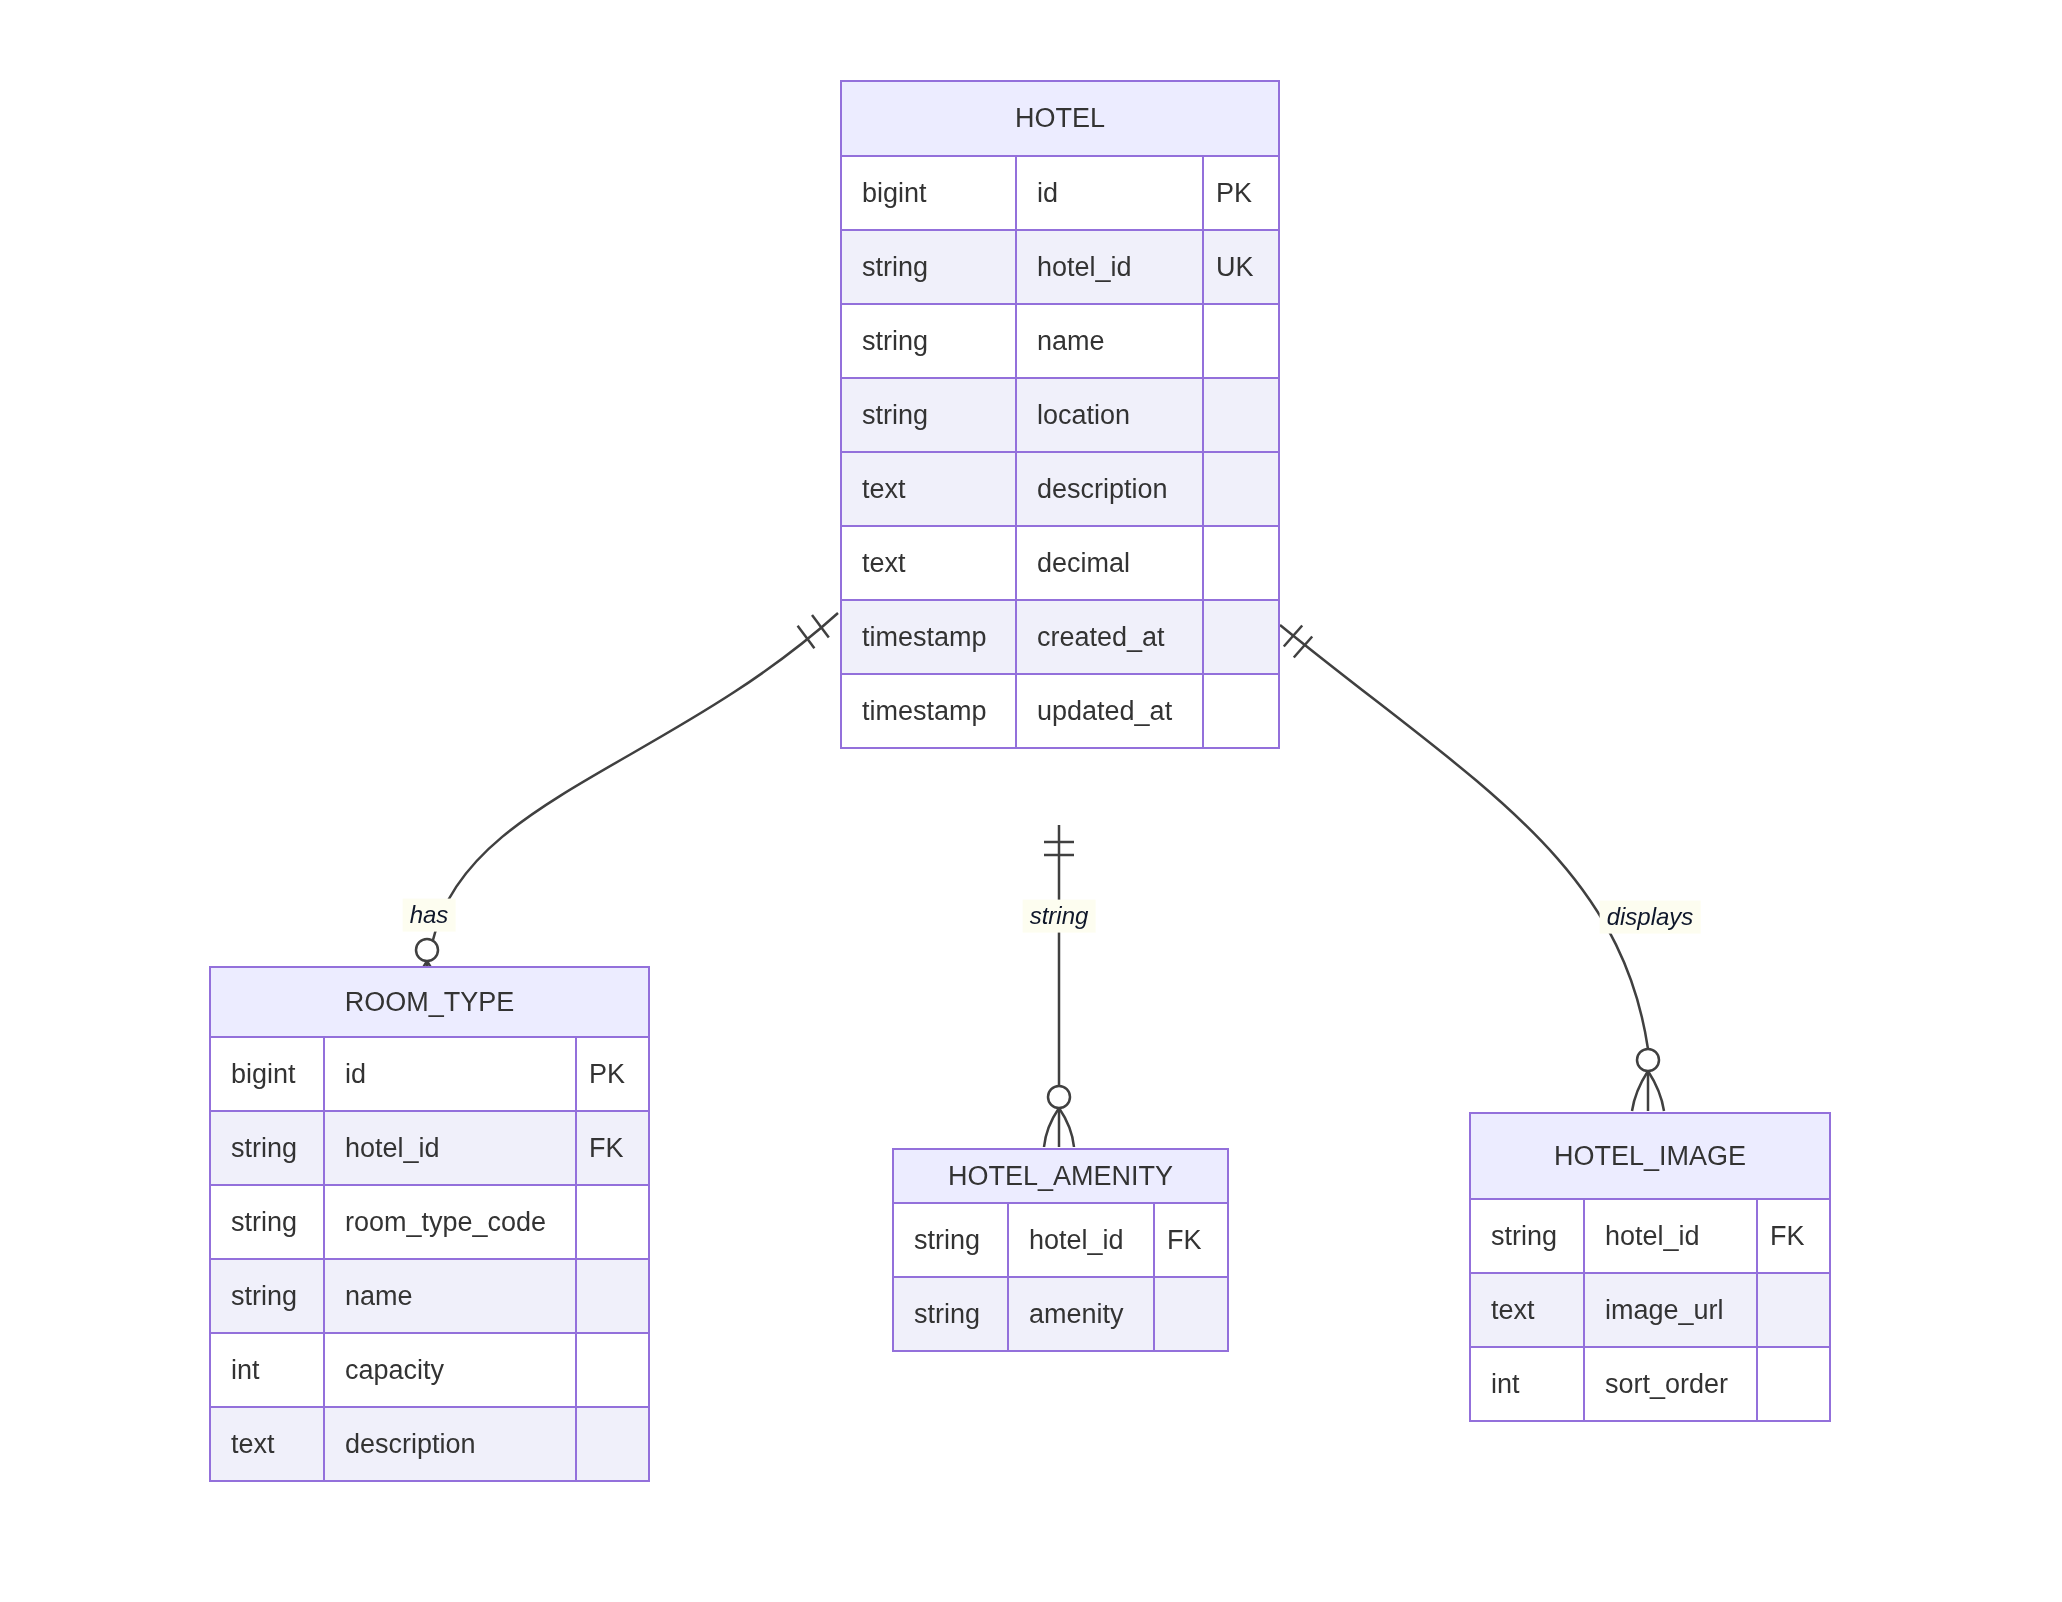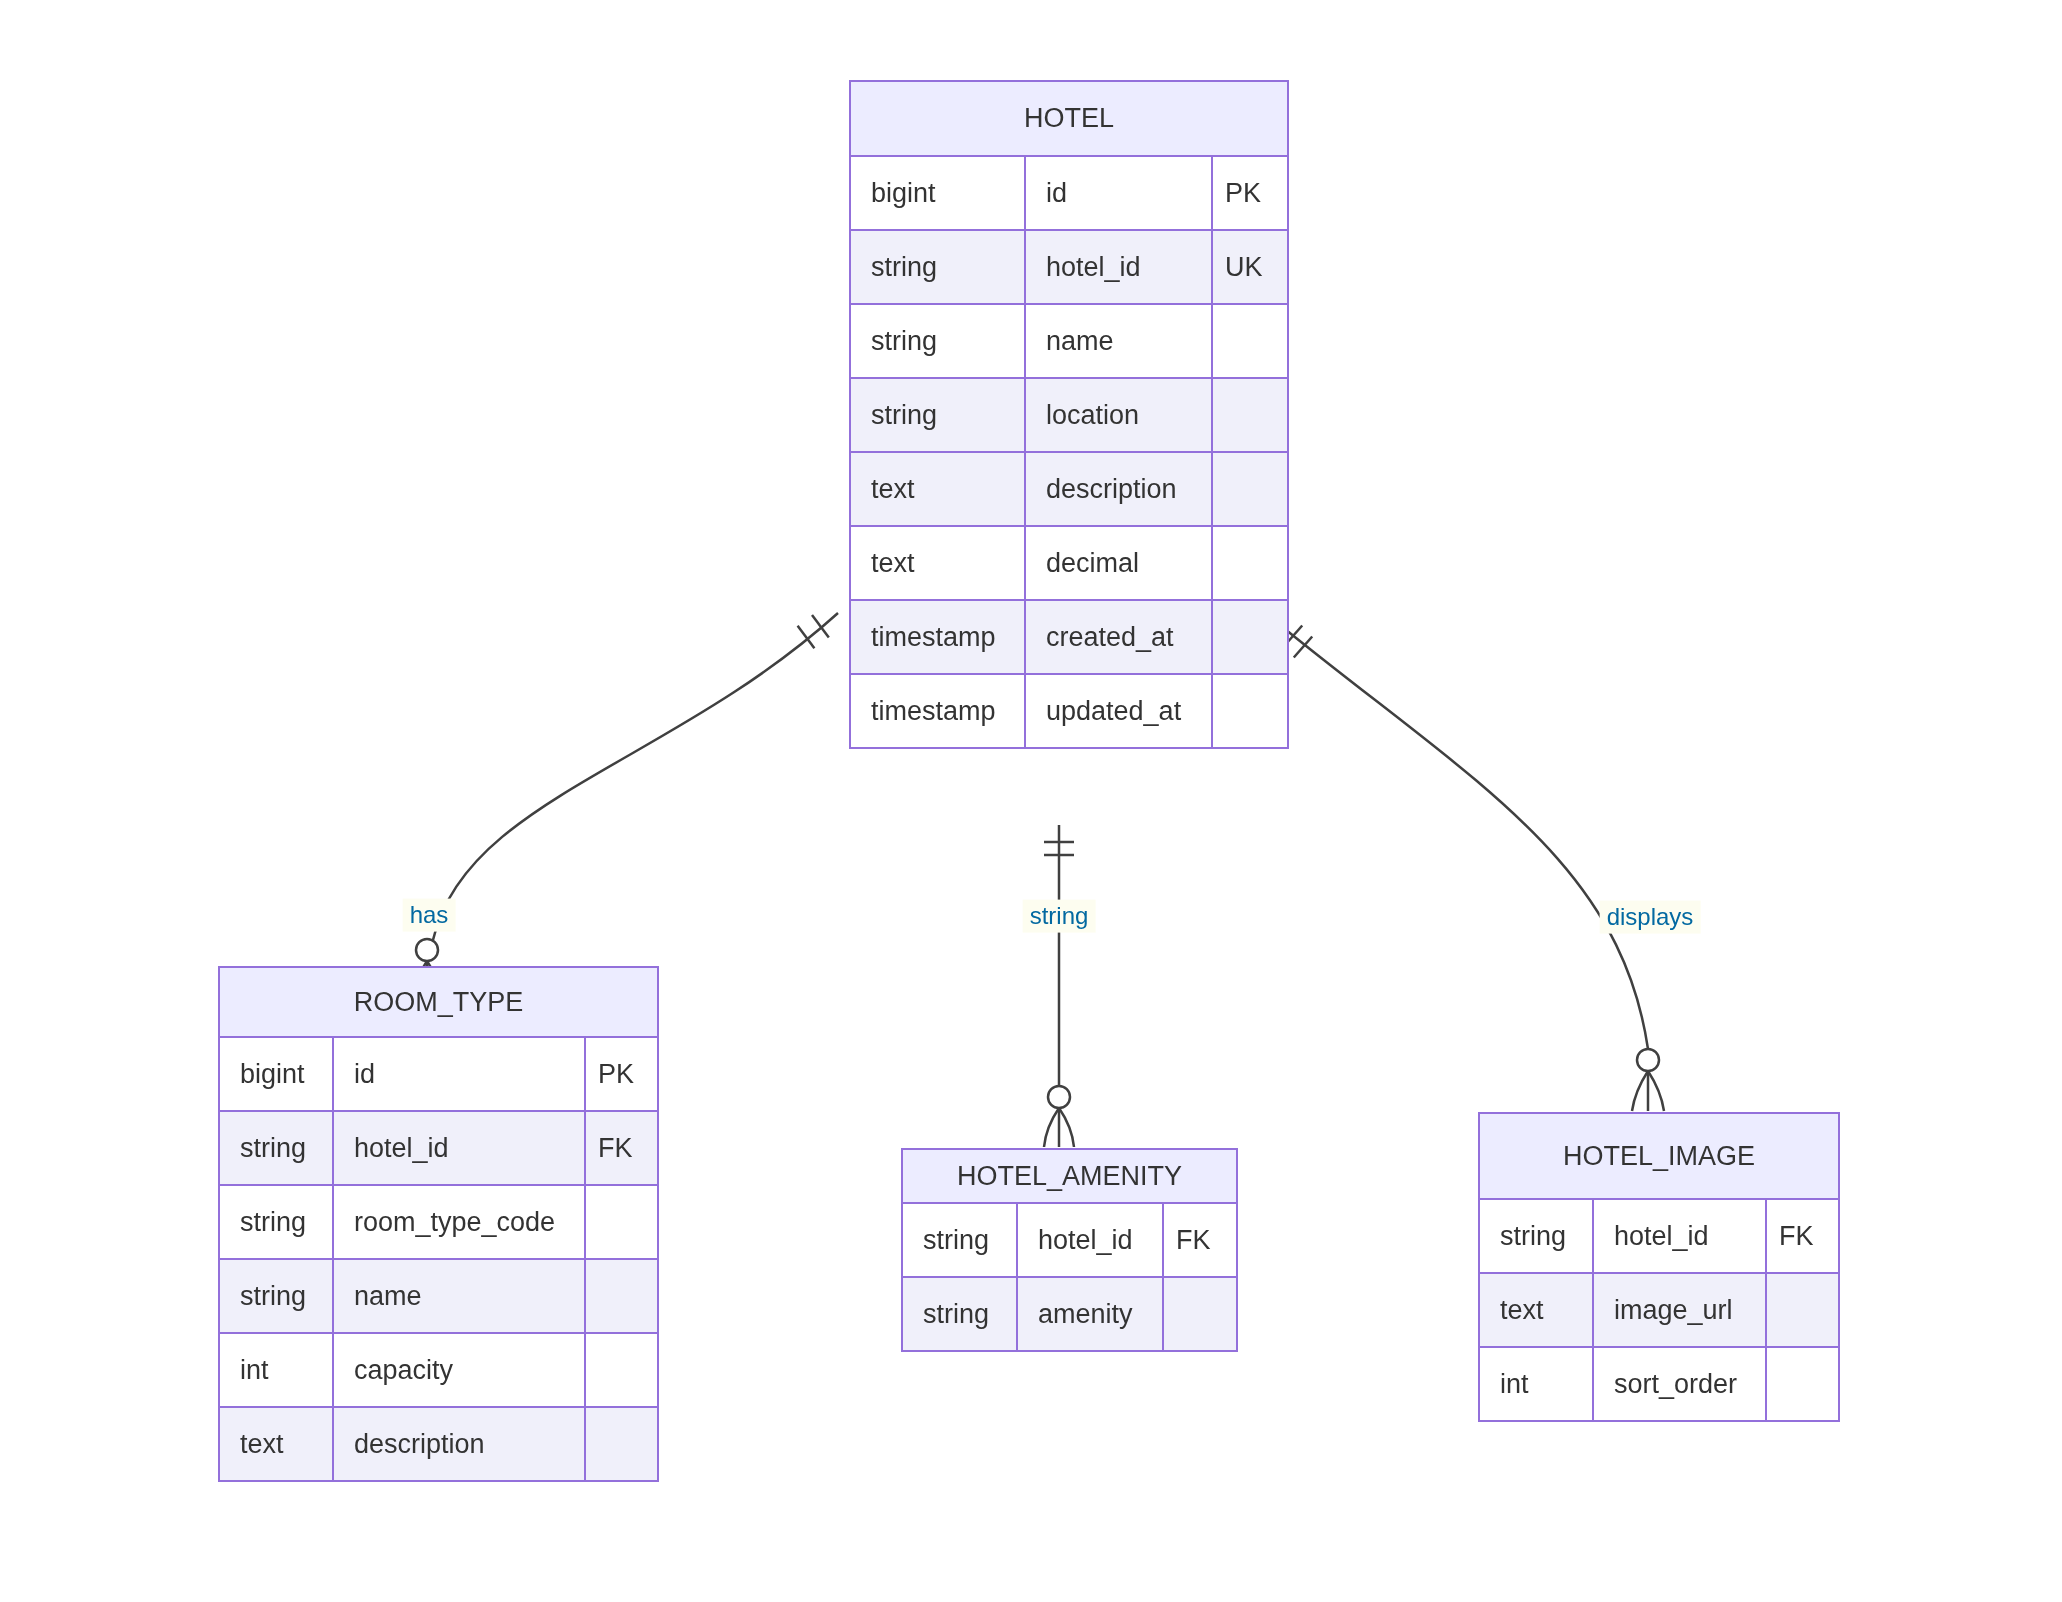--- a/index.html
+++ b/index.html
@@ -5,21 +5,21 @@
   html,body{margin:0;padding:0;background:#ffffff;}
   #canvas{
     position:relative;
     width:2062px;height:1602px;
     background:#ffffff;
     font-family:"Liberation Sans", sans-serif;
     color:#333333;
     overflow:hidden;
   }
   #rel-layer{position:absolute;left:0;top:0;width:2062px;height:1602px;}
-  .entity{position:absolute;margin-left:9px;}
+  .entity{position:absolute;}
   .entity table{
     border-collapse:collapse;
     table-layout:fixed;
     font-size:27px;
     color:#333333;
   }
   .entity th,.entity td{
     border:2px solid #9370DB;
     overflow:hidden;
     white-space:nowrap;
@@ -31,25 +31,26 @@
     padding:0;
   }
   .entity td{background:#ffffff;padding:12px;}
   .entity tr.alt td{background:#F0F0FA;}
   .entity td.ct,.entity td.cn{padding-left:20px;text-align:left;}
   .entity td.ck{}
   .rel-label{
     position:absolute;
     transform:translate(-50%,-50%);
     background:#FDFDF0;
-    color:#0369a1;
+    color:#0f172a;
     font-size:24px;
     line-height:1.2;
     padding:2px 7px;
     white-space:nowrap;
+    font-style:italic;
   }
 </style>
 </head>
 <body>
 
 <div id="canvas">
 
   <svg id="rel-layer" viewBox="0 0 2062 1602" fill="none" stroke="#404040" stroke-width="2.5">
 
     <g>

